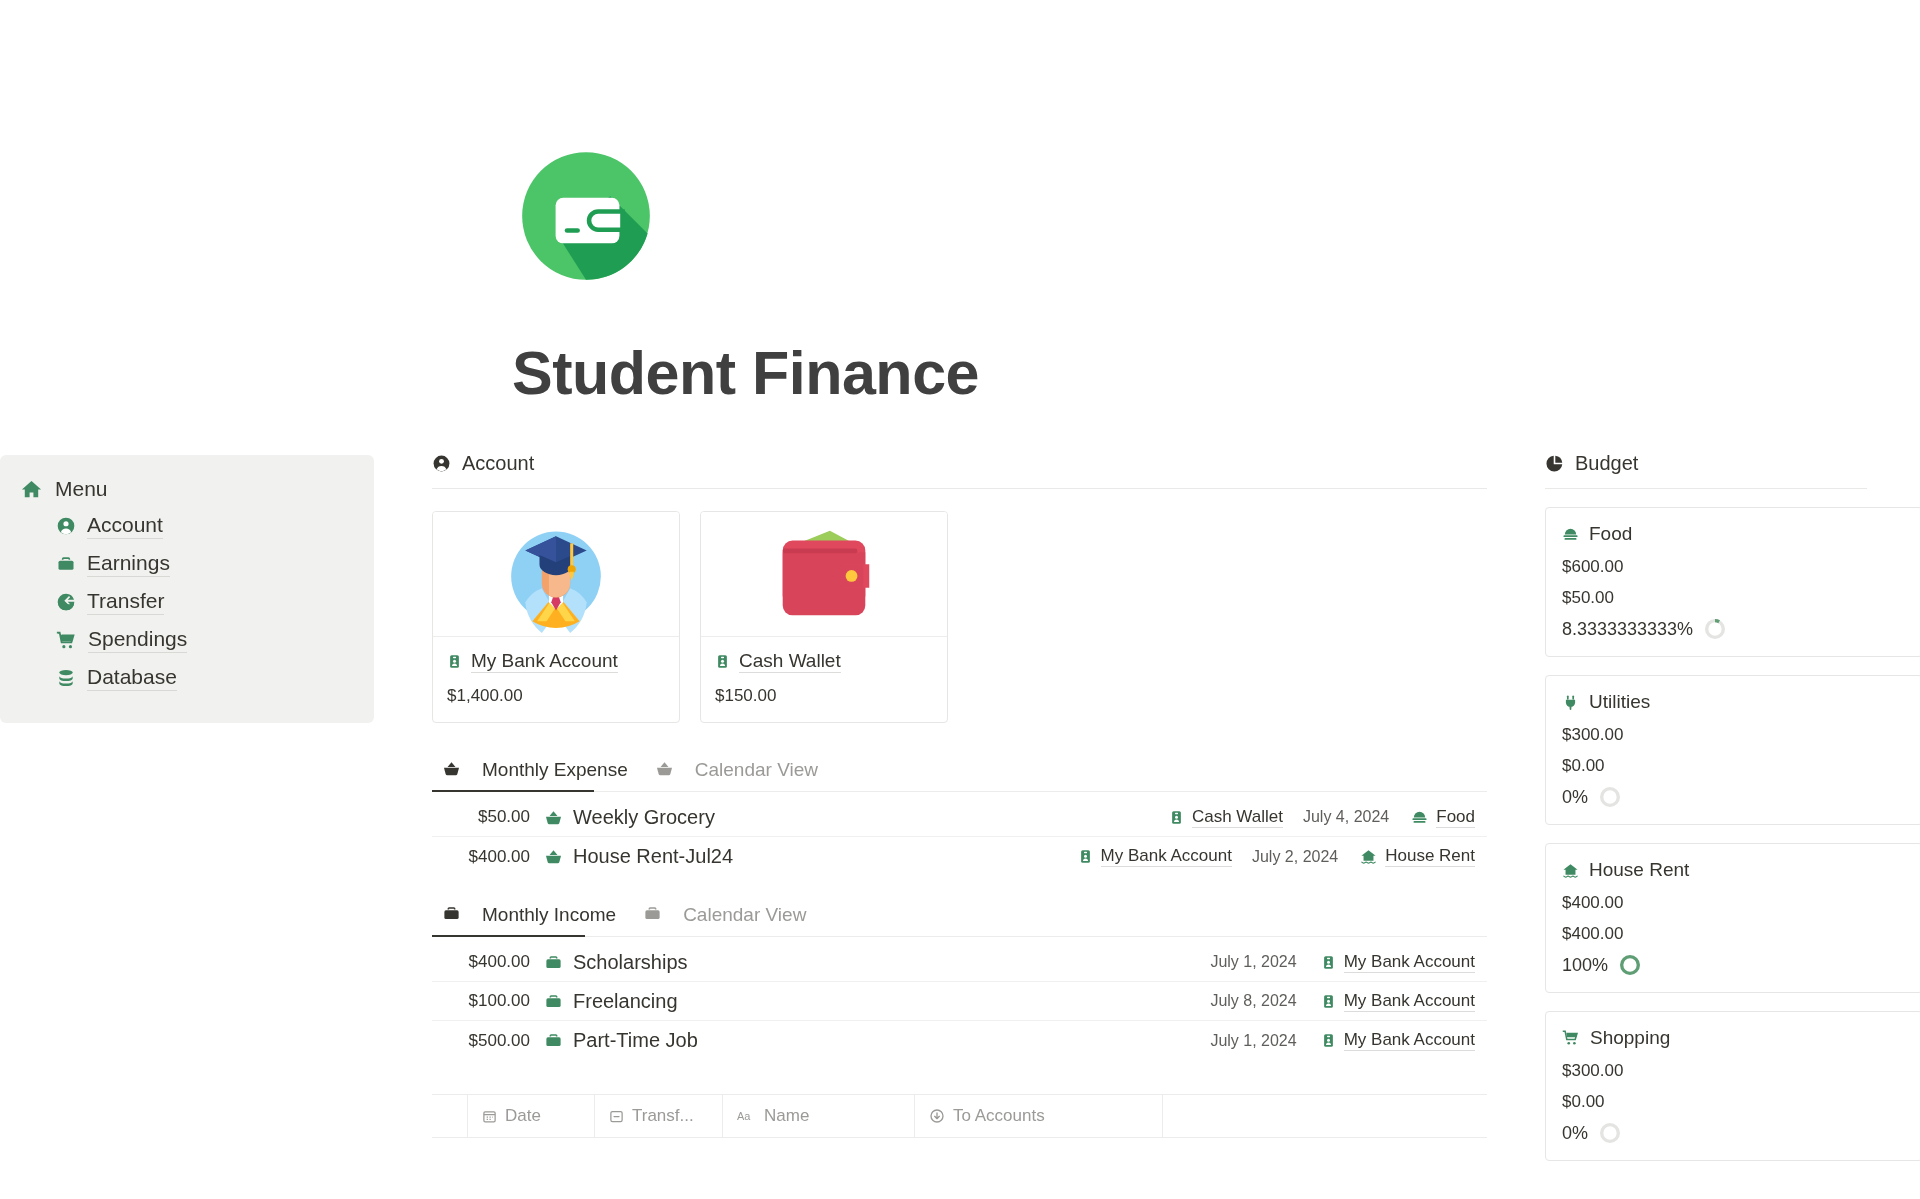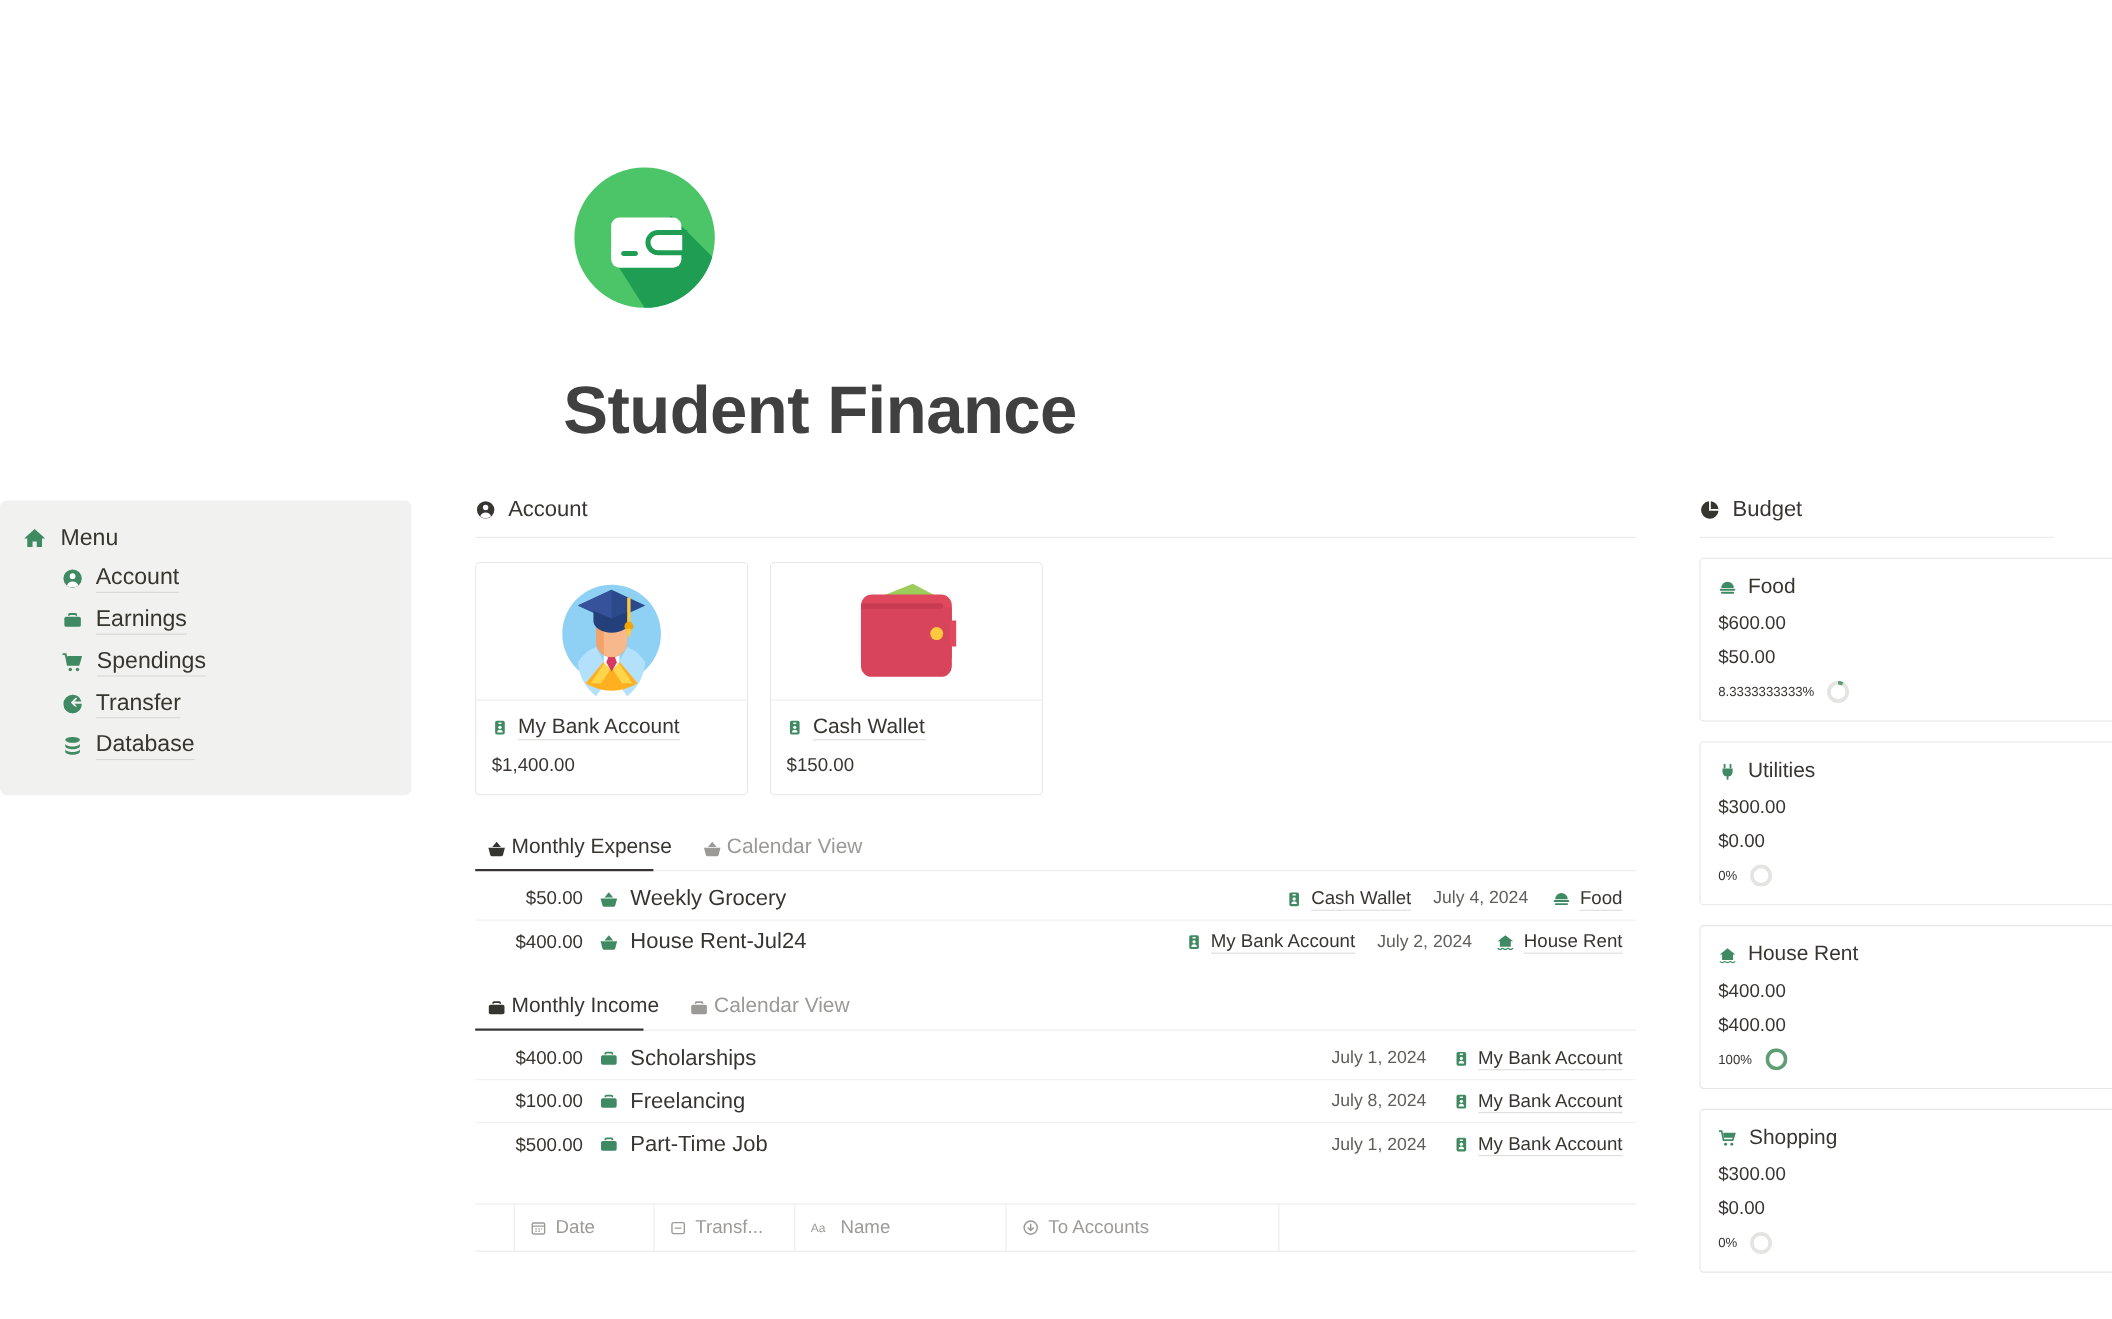--- a/index.html
+++ b/index.html
@@ -54,21 +54,21 @@
   }
   .acct-img { height: 125px; display: flex; align-items: center; justify-content: center;
               border-bottom: 1px solid #ededec; background: #fff; }
   .acct-body { padding: 13px 14px 16px 14px; }
   .acct-name { display: flex; align-items: center; gap: 9px; font-size: 19px; margin-bottom: 13px; }
   .acct-name .t { border-bottom: 1px solid #dcdcda; }
   .acct-bal { font-size: 17px; color: #37352f; }
 
   
   .tabs { display: flex; align-items: flex-end; gap: 7px; margin-top: 30px; position: relative; }
-  .tab { display: flex; align-items: flex-end; gap: 4px; padding: 6px 10px 10px 10px; cursor: pointer; }
+  .tab { display: flex; align-items: flex-start; gap: 21px; padding: 6px 10px 10px 10px; cursor: pointer; }
   .tab .lbl { font-size: 19px; color: #9b9a97; }
   .tab.active .lbl { color: #37352f; }
   .tabs-underline { height: 1px; background: #ececeb; width: 100%; position: relative; }
   .tabs-underline .on { position: absolute; left: 0; top: -1px; height: 2px; background: #37352f; }
 
   .rows { margin-top: 6px; }
   .row {
     display: flex; align-items: center; height: 39px;
     border-bottom: 1px solid #f0f0ef; padding: 0 12px;
   }
@@ -93,21 +93,21 @@
   .th:first-child { border-left: 1px solid #ececeb; }
 
   
   .budget { position: absolute; left: 1545px; top: 452px; width: 380px; }
   .bcard {
     border: 1px solid #e6e6e4; border-radius: 4px; background: #fff;
     padding: 15px 16px 16px 16px; margin-top: 18px; width: 378px;
   }
   .bname { display: flex; align-items: center; gap: 10px; font-size: 19px; margin-bottom: 12px; }
   .bval { font-size: 17px; color: #37352f; margin-bottom: 11px; }
-  .bpct { display: flex; align-items: center; gap: 12px; font-size: 12px; }
+  .bpct { display: flex; align-items: flex-start; gap: 12px; font-size: 18px; }
   .ring { width: 20px; height: 20px; }
 </style>
 </head>
 <body>
 
 <div class="page">
 
   <div class="hero">
     <svg class="hero-icon" viewBox="0 0 100 100">
       <circle cx="50" cy="50" r="42" fill="#4cc468"></circle>
@@ -143,38 +143,38 @@
         <span class="ico">
           <svg width="20" height="20" viewBox="0 0 24 24" fill="#3f8a62">
               <path d="M9 4h6a2 2 0 0 1 2 2v1h-2V6H9v1H7V6a2 2 0 0 1 2-2z"></path>
               <rect x="3" y="8" width="18" height="11" rx="2"></rect>
             </svg>
         </span>
         <span class="lbl">Earnings</span>
       </div>
       <div class="menu-item">
         <span class="ico">
+          <svg width="20" height="20" viewBox="0 0 24 24" fill="#3f8a62">
+              <path d="M12 2a10 10 0 0 1 9.6 7.2H14l3-3-1.4-1.4L10 10.4 15.6 16 17 14.6l-3-3h8A10 10 0 1 1 12 2z"></path>
+              <path d="M2.4 14.8A10 10 0 0 0 12 22a10 10 0 0 0 9.6-7.2H2.4z"></path>
+            </svg>
+        </span>
+        <span class="lbl">Transfer</span>
+      </div>
+      <div class="menu-item">
+        <span class="ico">
           <svg width="21" height="21" viewBox="0 0 24 24" fill="#3f8a62">
               <path d="M1 3h3.2l2 10.2h11l2-7.2H6.6"></path>
               <path d="M1 3h3.2l2.2 11h11.2l2.4-8H6.2" stroke="#3f8a62" stroke-width="2" fill="none"></path>
               <rect x="6.4" y="6" width="13" height="5" rx="1"></rect>
               <circle cx="9" cy="19" r="1.8"></circle>
               <circle cx="16.5" cy="19" r="1.8"></circle>
             </svg>
         </span>
         <span class="lbl">Spendings</span>
-      </div>
-      <div class="menu-item">
-        <span class="ico">
-          <svg width="20" height="20" viewBox="0 0 24 24" fill="#3f8a62">
-              <path d="M12 2a10 10 0 0 1 9.6 7.2H14l3-3-1.4-1.4L10 10.4 15.6 16 17 14.6l-3-3h8A10 10 0 1 1 12 2z"></path>
-              <path d="M2.4 14.8A10 10 0 0 0 12 22a10 10 0 0 0 9.6-7.2H2.4z"></path>
-            </svg>
-        </span>
-        <span class="lbl">Transfer</span>
       </div>
       <div class="menu-item">
         <span class="ico">
           <svg width="20" height="20" viewBox="0 0 24 24" fill="#3f8a62">
               <ellipse cx="12" cy="5.5" rx="8" ry="3.2"></ellipse>
               <path d="M4 9.5c0 1.8 3.6 3.2 8 3.2s8-1.4 8-3.2v3c0 1.8-3.6 3.2-8 3.2s-8-1.4-8-3.2z"></path>
               <path d="M4 15.5c0 1.8 3.6 3.2 8 3.2s8-1.4 8-3.2v3c0 1.8-3.6 3.2-8 3.2s-8-1.4-8-3.2z"></path>
             </svg>
         </span>
         <span class="lbl">Database</span>

